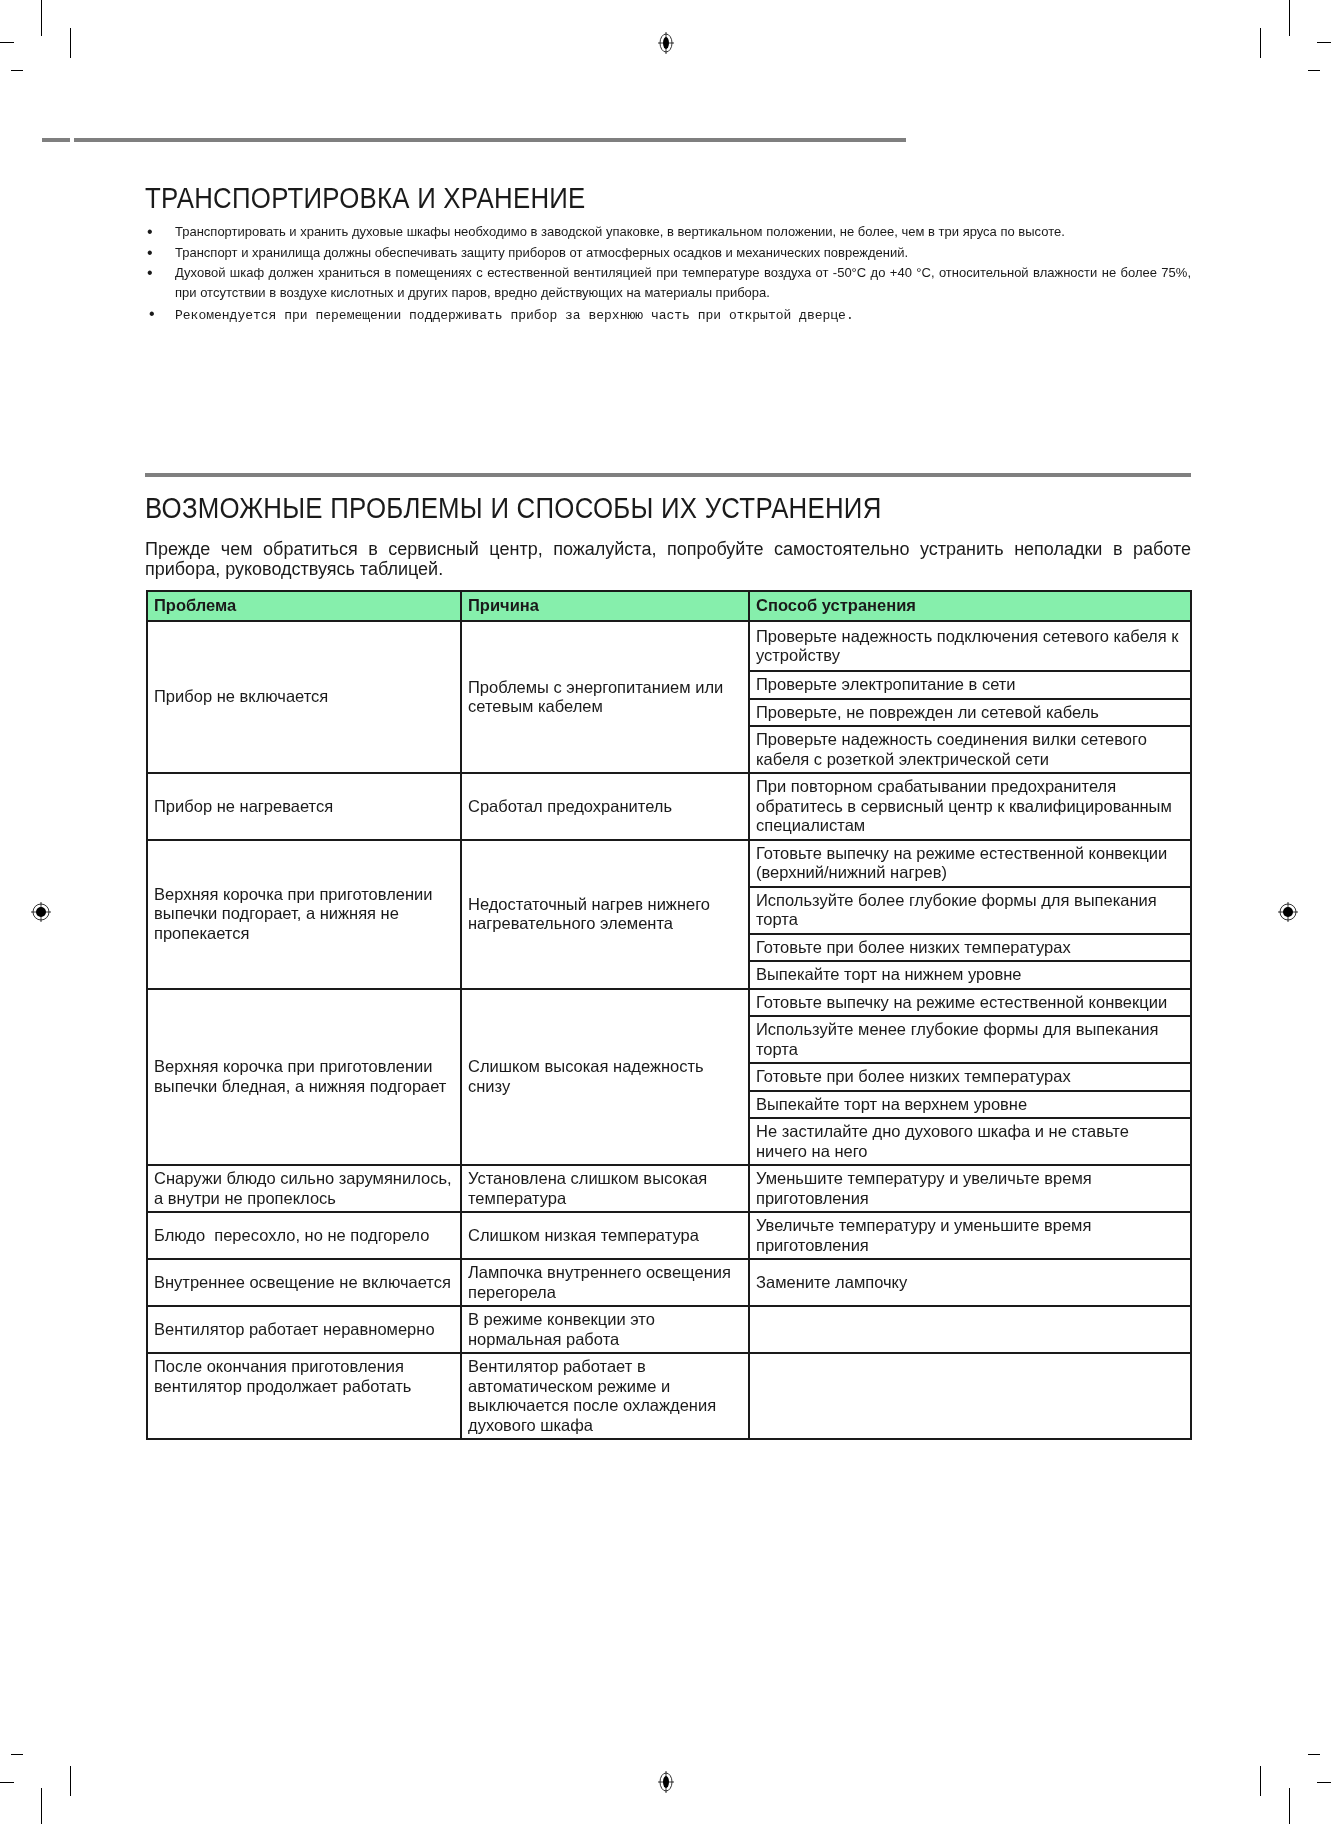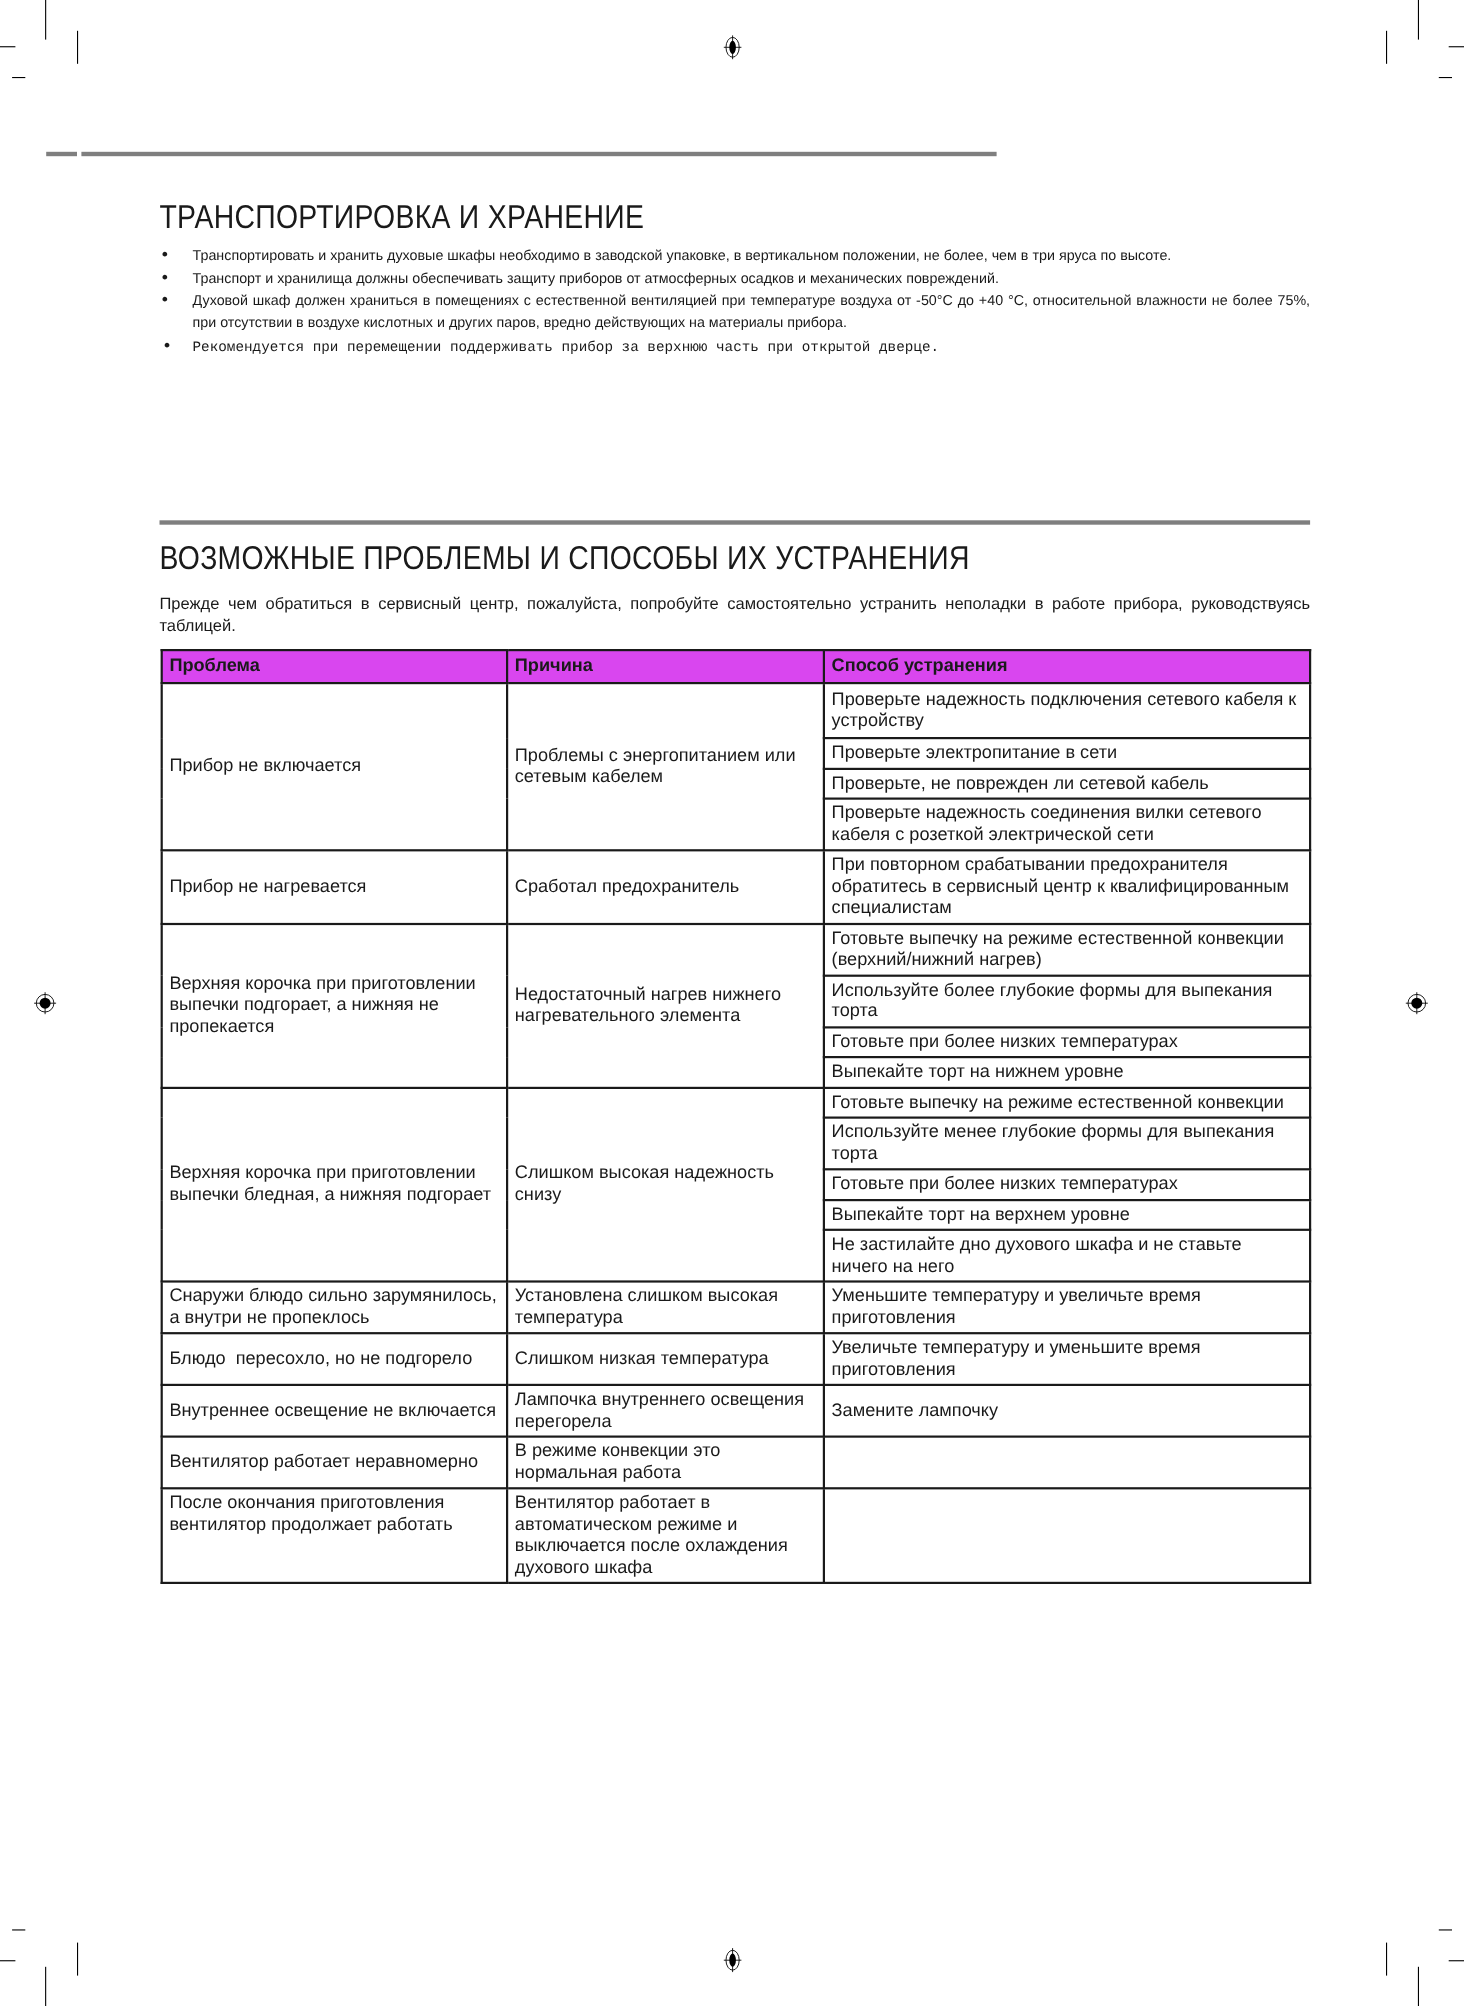--- a/index.html
+++ b/index.html
@@ -12,25 +12,25 @@
   .rule-mid { position: absolute; left: 145px; top: 473px; width: 1046px; height: 4px; background: #7f7f7f; }
   h1 { position: absolute; margin: 0; font-weight: normal; font-size: 30px; letter-spacing: 0.3px;
        transform: scaleX(0.86); transform-origin: left top; white-space: nowrap; color: #1a1a1a; }
   #h-transport { left: 145px; top: 181px; }
   #h-problems { left: 145px; top: 491px; }
   ul.bullets { position: absolute; left: 145px; top: 222px; width: 1046px; margin: 0; padding: 0; list-style: none; }
   ul.bullets li { position: relative; padding-left: 30px; font-size: 13px; line-height: 19.5px;
                   margin-bottom: 1px; text-align: justify; }
   ul.bullets li.gap { margin-top: 4px; font-family: Liberation Mono, monospace; }
   ul.bullets li::before { content: "\2022"; position: absolute; left: 2px; top: 0; font-size: 16px; }
-  .intro { position: absolute; left: 145px; top: 540px; width: 1046px; font-size: 15px; line-height: 19.5px; text-align: justify; }
+  .intro { position: absolute; left: 145px; top: 540px; width: 1046px; font-size: 18px; line-height: 19.5px; text-align: justify; }
   table.tbl { position: absolute; left: 146px; top: 590px; width: 1044px; border-collapse: collapse;
               table-layout: fixed; font-size: 16.5px; line-height: 19.5px; }
   table.tbl th, table.tbl td { border: 2px solid #1a1a1a; padding: 3px 6px; vertical-align: middle; text-align: left; }
-  table.tbl th { background: #d946ef; font-weight: bold; height: 24px; padding-top: 2px; padding-bottom: 2px; }
+  table.tbl th { background: #86efac; font-weight: bold; height: 24px; padding-top: 2px; padding-bottom: 2px; }
   col.c1 { width: 314px; } col.c2 { width: 288px; } col.c3 { width: 442px; }
   td.sol { vertical-align: top; padding-top: 4px; padding-bottom: 4px; }
 </style>
 </head>
 <body>
 
 <div class="mark" style="left:41px;top:0;width:1px;height:36px;"></div>
 <div class="mark" style="left:70px;top:28px;width:1px;height:30px;"></div>
 <div class="mark" style="left:0;top:42px;width:14px;height:1px;"></div>
 <div class="mark" style="left:11px;top:70px;width:12px;height:1px;"></div>

